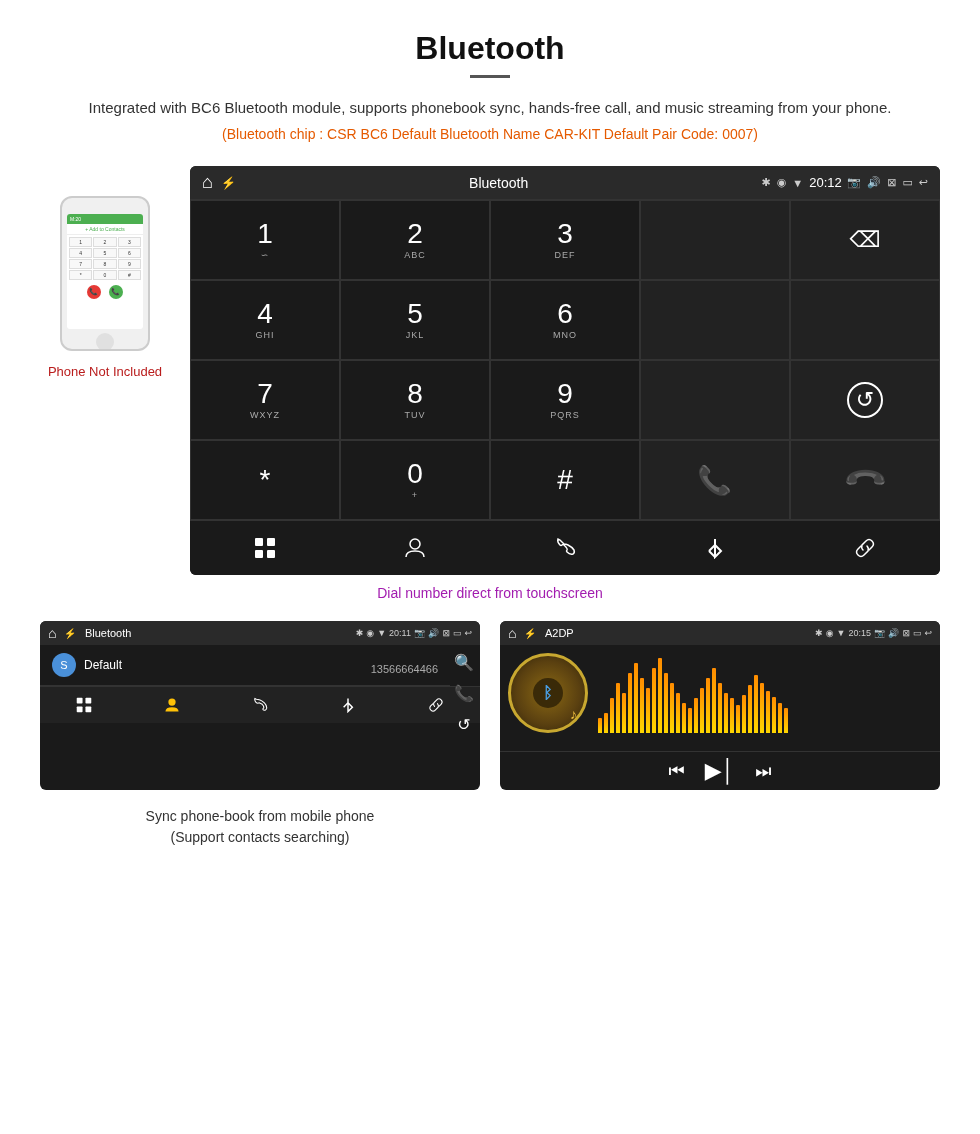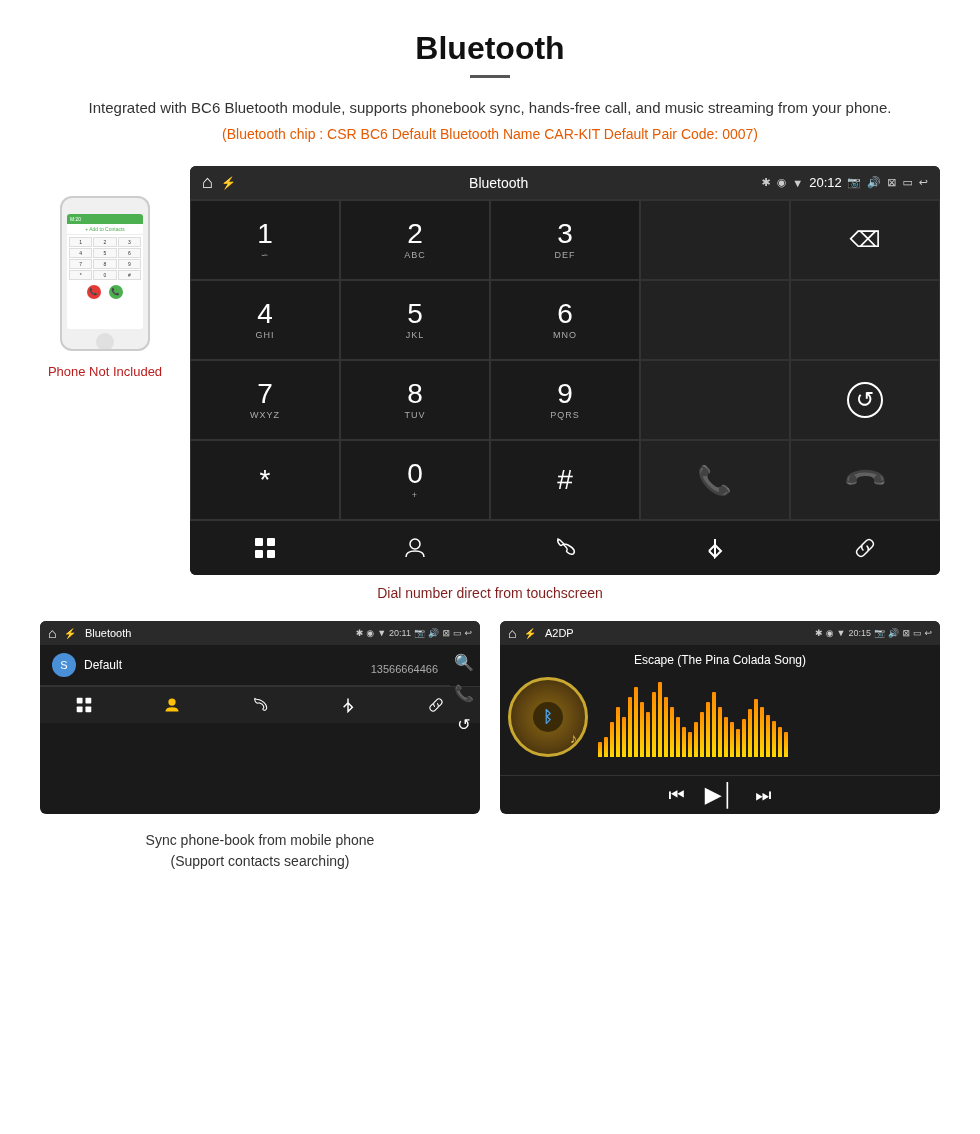--- a/index.html
+++ b/index.html
@@ -193,21 +193,21 @@
       justify-content: center;
       color: #fff;
       font-size: 20px;
       padding: 8px;
     }
 
     
     .main-caption {
       text-align: center;
       font-size: 14px;
-      color: #7f1d1d;
+      color: #a21caf;
       margin-bottom: 20px;
     }
 
     
     .bottom-screens {
       display: grid;
       grid-template-columns: 1fr 1fr;
       gap: 20px;
       margin-bottom: 16px;
     }
@@ -651,21 +651,20 @@
         <span>▼</span>
         <span>20:15</span>
         <span>📷</span>
         <span>🔊</span>
         <span>⊠</span>
         <span>▭</span>
         <span>↩</span>
       </div>
     </div>
     <div class="music-content">
-      <div class="music-song-title">Escape (The Pina Colada Song)</div>
       <div class="music-viz-area">
         <div class="music-album">
           <div class="music-album-inner">
             <span class="bt-logo">ᛒ</span>
           </div>
           <span class="music-note">♪</span>
         </div>
         <div class="music-bars" id="music-bars-container">
         <div class="music-bar" style="height: 15px;"></div>
             <div class="music-bar" style="height: 20px;"></div>

